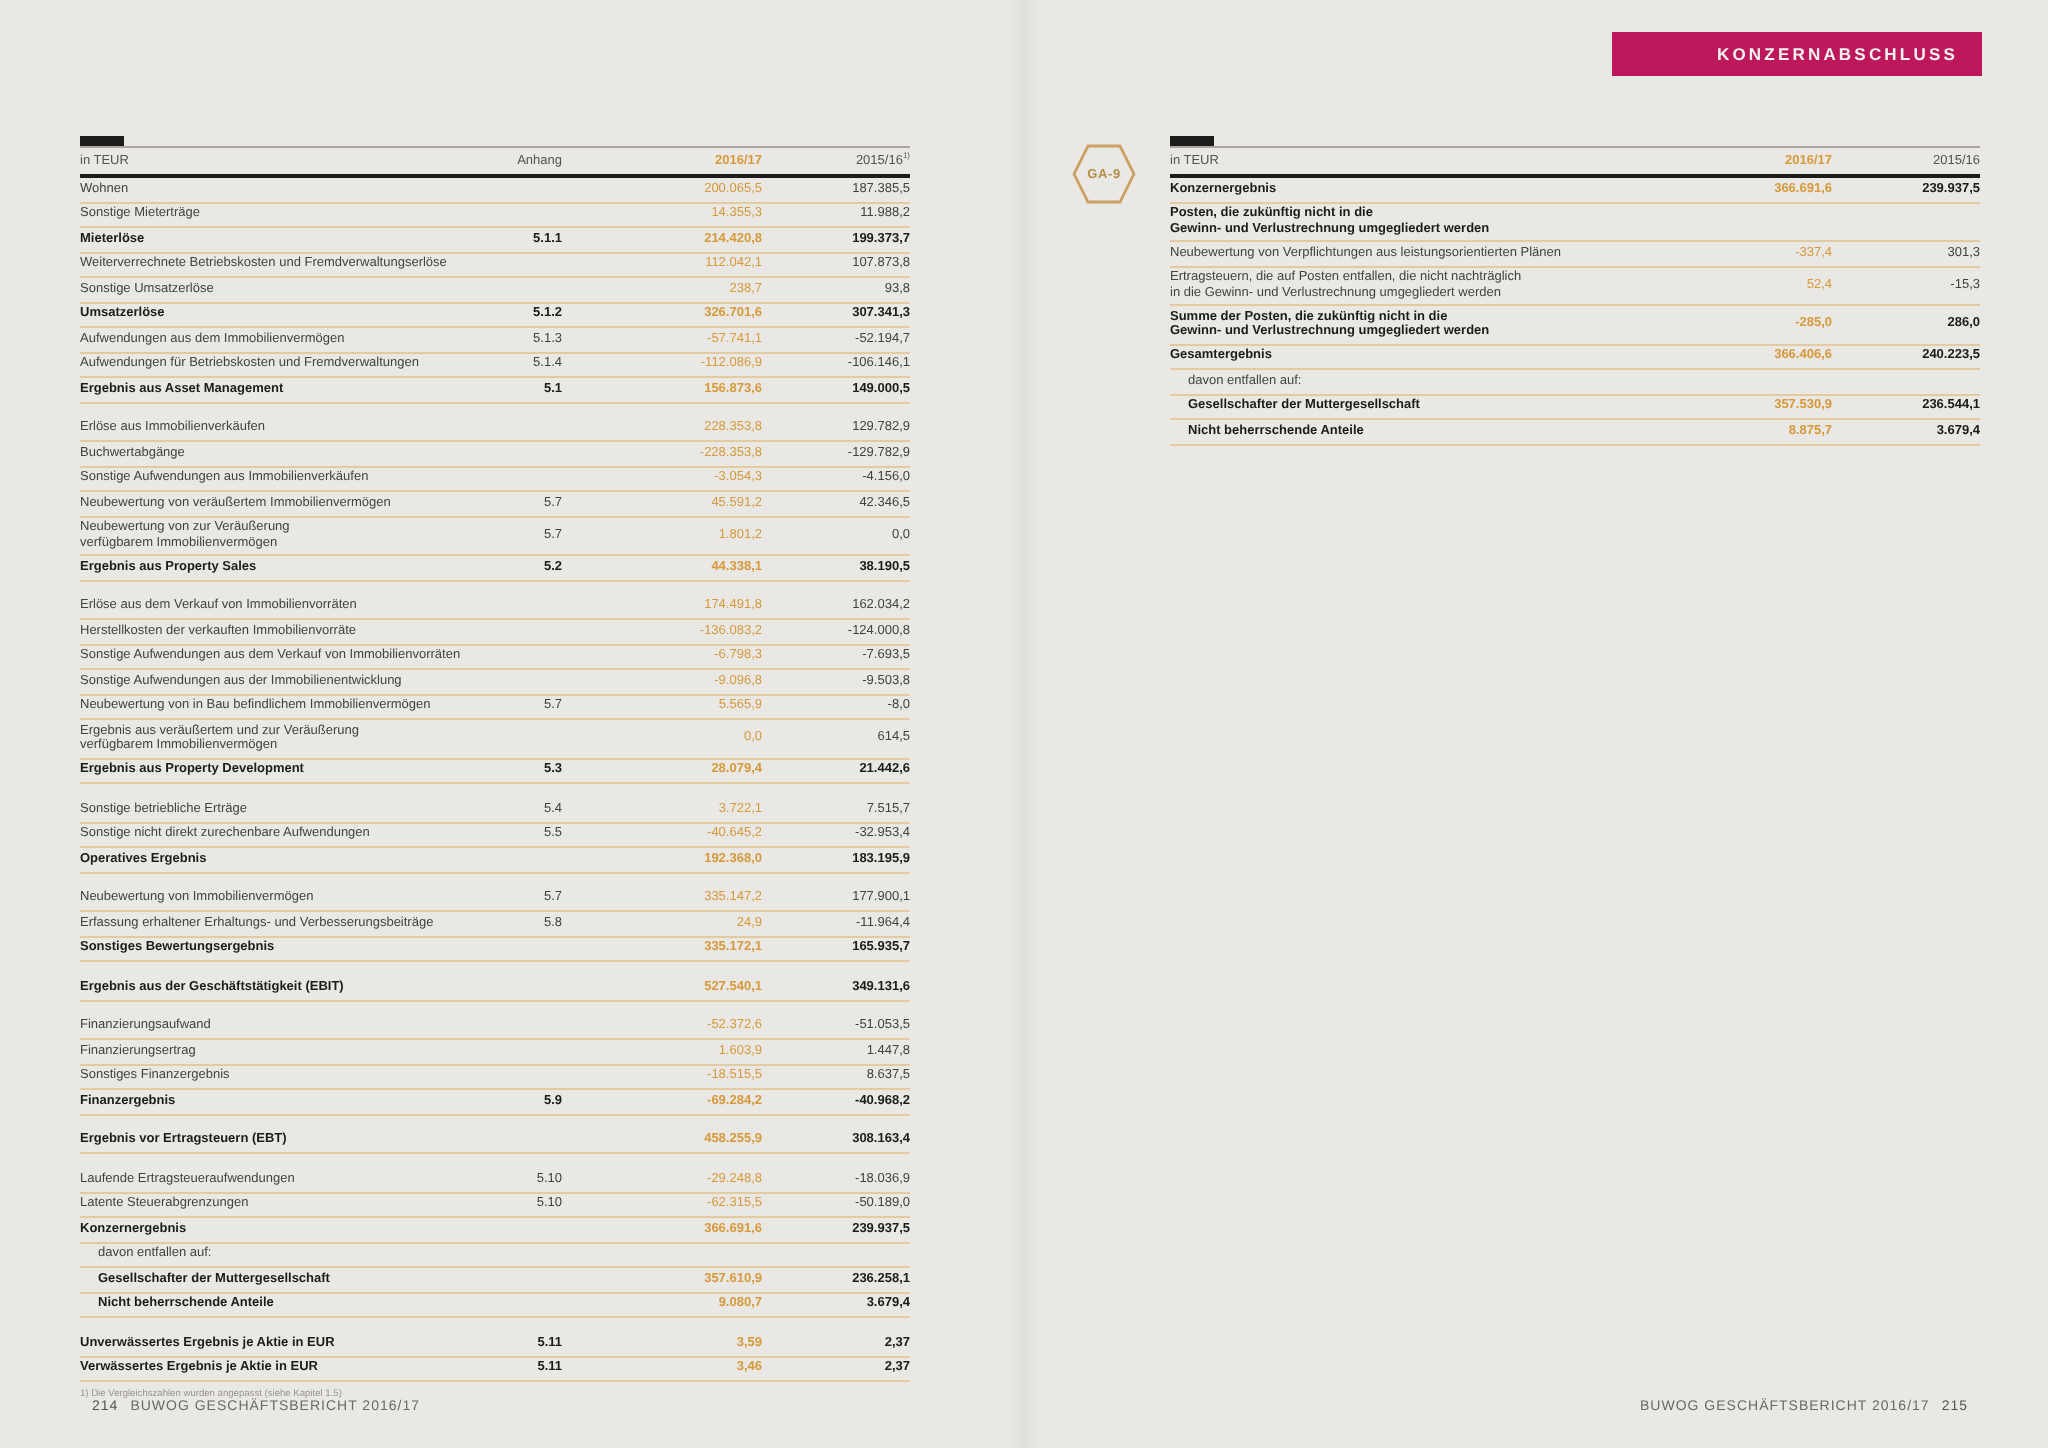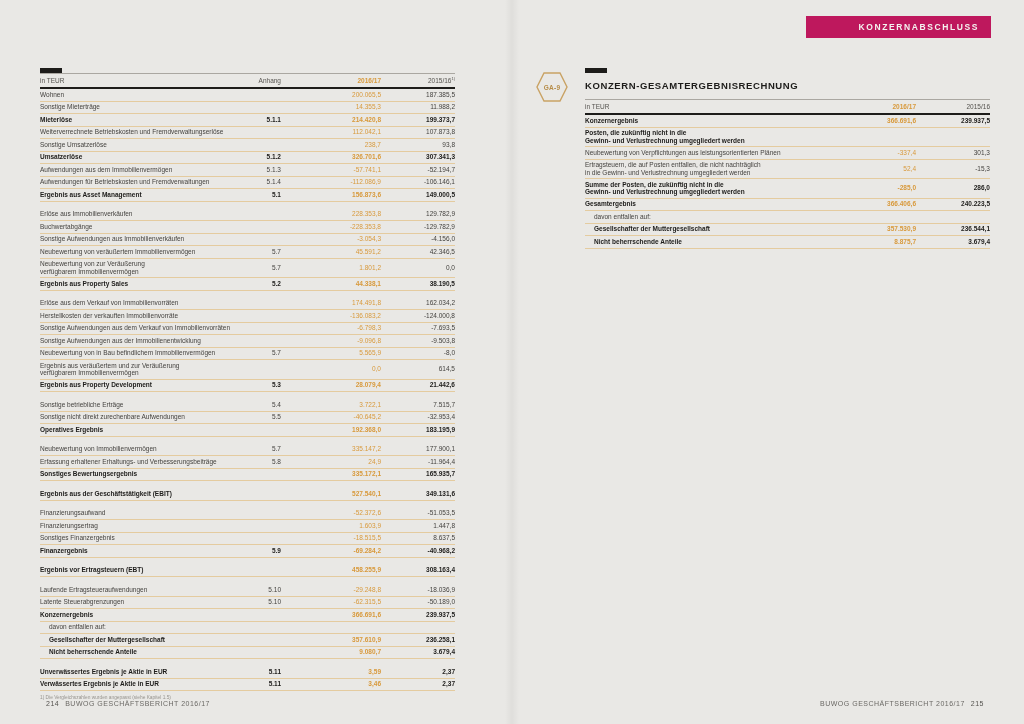--- a/index.html
+++ b/index.html
@@ -330,21 +330,20 @@
   </section>
 
   <section class="pg pg-right">
     <div class="badge-hex">
       <svg width="34" height="34" viewBox="0 0 34 34">
         <polygon points="9,3 25,3 32,17 25,31 9,31 2,17" fill="none" stroke="#c9a264" stroke-width="1.4"></polygon>
       </svg>
       <span>GA-9</span>
     </div>
     <div class="title-bar"></div>
-    <h1>KONZERN-GESAMTERGEBNISRECHNUNG</h1>
     <div class="thead grid-r">
       <span class="c-label">in TEUR</span>
       <span class="c-v1 orange">2016/17</span>
       <span class="c-v2">2015/16</span>
     </div>
     <div id="ge-rows">
         <div class="row grid-r bold">
           <span class="c-label">Konzernergebnis</span>
           <span class="c-v1">366.691,6</span>
           <span class="c-v2">239.937,5</span>

